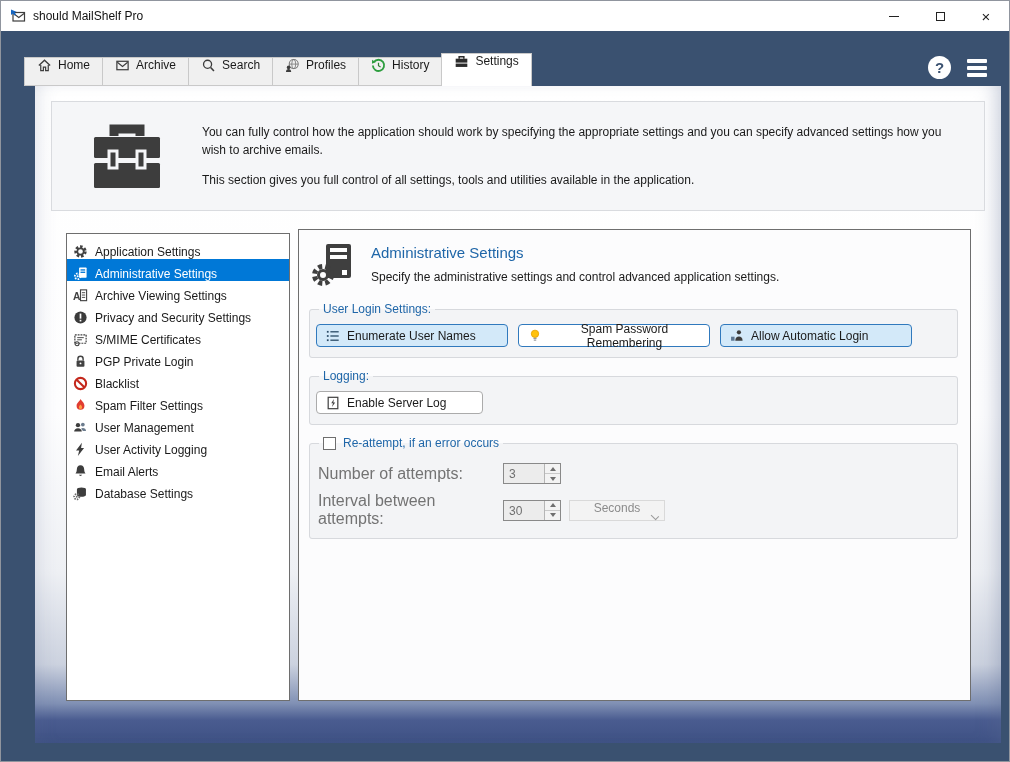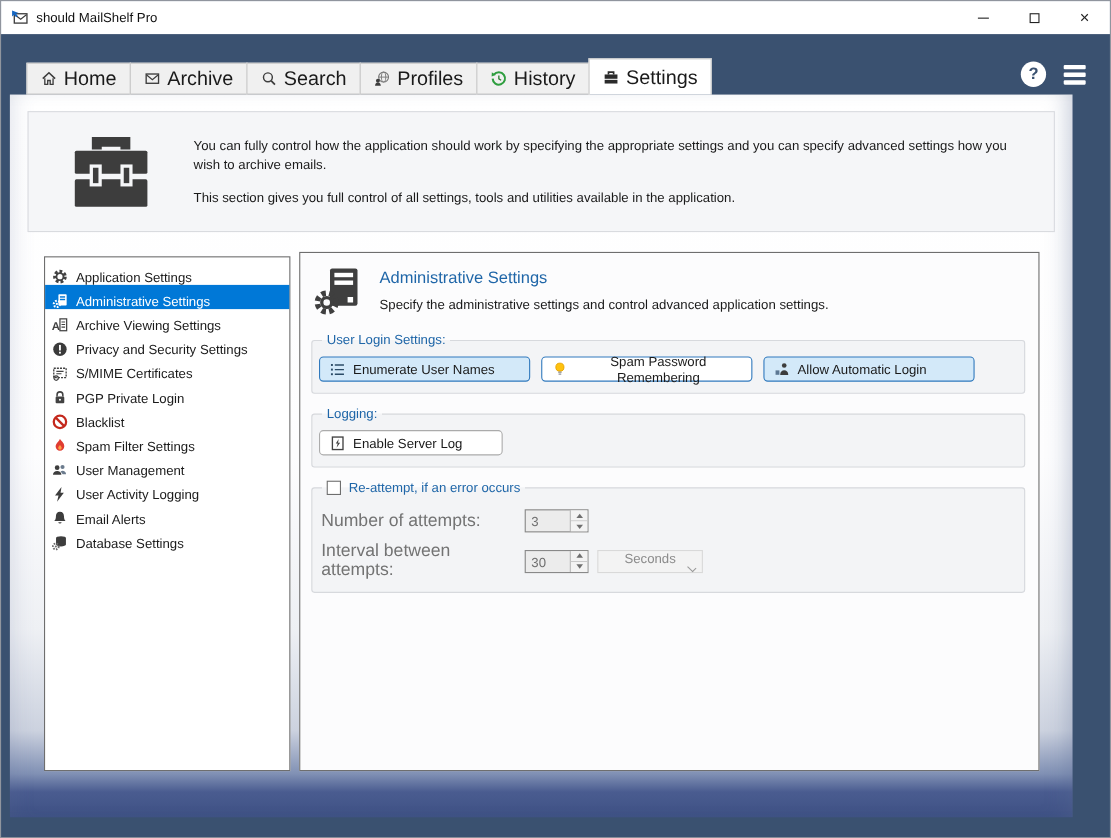--- a/index.html
+++ b/index.html
@@ -13,31 +13,31 @@
   .titlebar { position:absolute; left:0; top:0; right:0; height:30px; background:#fff;
     display:flex; align-items:center; padding-left:9px; }
   .titlebar .app-title { font-size:12px; color:#111; margin-left:7px; }
   .win-controls { position:absolute; right:0; top:0; height:30px; display:flex; }
   .win-btn { width:46px; height:30px; display:flex; align-items:center; justify-content:center; color:#222; }
   .min-glyph { display:block; width:10px; height:0; border-top:1px solid #222; }
   .max-glyph { display:block; width:9px; height:9px; border:1px solid #222; background:transparent; }
   .close-glyph { font-size:15px; line-height:1; color:#222; }
   
   .tabstrip { position:absolute; left:23px; top:52px; height:33px; display:flex; align-items:flex-end; }
-  .tab { height:29px; display:flex; align-items:center; gap:6px; padding:0 12px;
-    background:#f0f0f0; border:1px solid #c9c9c9; margin-left:-1px; font-size:18px; color:#1a1a1a; position:relative; z-index:1; }
+  .tab { height:29px; display:flex; gap:6px; padding:0 12px;
+    background:#f0f0f0; border:1px solid #c9c9c9; margin-left:-1px; font-size:12px; color:#1a1a1a; position:relative; z-index:1; }
   .tab:first-child { margin-left:0; }
   .tab.active { height:33px; background:#fff; border-bottom:none; z-index:3; }
   .topbar-icons { position:absolute; top:55px; right:22px; display:flex; align-items:center; gap:16px; }
   .help-circle { width:23px; height:23px; border-radius:50%; background:#fff; color:#3a5170;
     font-size:15px; font-weight:bold; display:flex; align-items:center; justify-content:center; }
   .hamburger { display:flex; flex-direction:column; gap:3px; }
   .hamburger span { display:block; width:20px; height:4px; background:#fff; border-radius:1px; }
   
-  .content-panel { position:absolute; left:8px; top:85px; width:966px; height:657px;
+  .content-panel { position:absolute; left:34px; top:85px; width:966px; height:657px;
     background: linear-gradient(180deg,#ffffff 0%, #fdfdfe 50%, #eef0f4 74%, #ccd2df 88%, #8090b4 94%, #4a5c90 96.5%, #3e5184 100%);
     box-shadow: inset -16px 0 20px -12px rgba(90,105,145,.35), inset 16px 0 20px -14px rgba(90,105,145,.20);
   }
   
   .intro-box { position:absolute; left:16px; top:15px; width:934px; height:110px;
     background:#f5f6f8; border:1px solid #d9dbdf; display:flex; align-items:center; }
   .intro-icon { width:150px; display:flex; justify-content:center; flex:0 0 150px; }
   .intro-text { flex:1; padding-right:24px; font-size:12px; color:#1a1a1a; line-height:1.5; }
   .intro-text p + p { margin-top:12px; }
   

